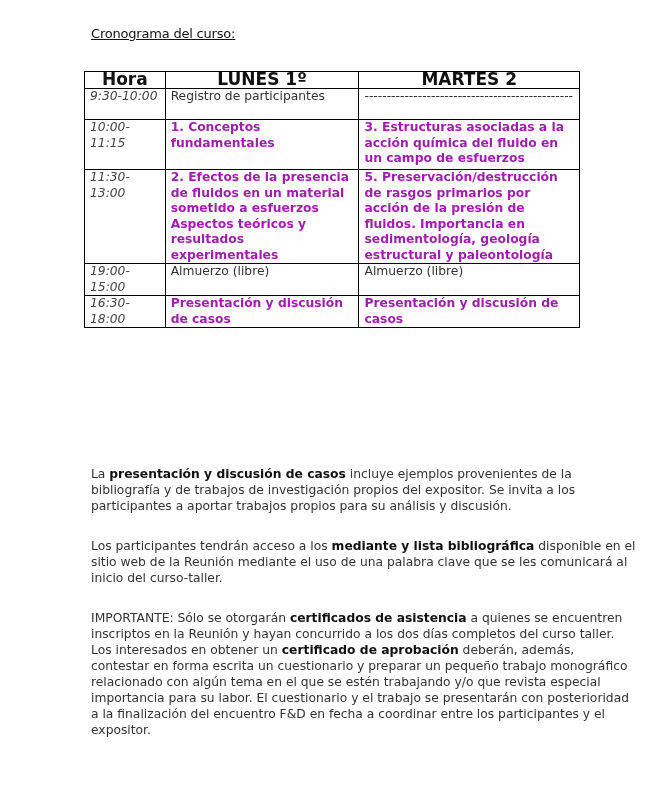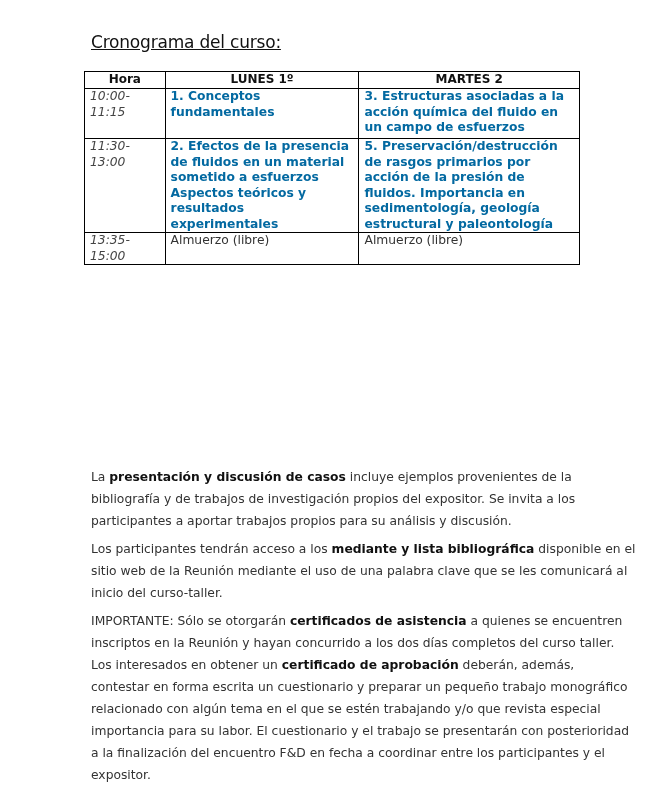--- a/index.html
+++ b/index.html
@@ -1,45 +1,45 @@
 <!DOCTYPE html>
 <html><head>
 <meta charset="utf-8">
 <style>
   html, body { margin: 0; padding: 0; background: #ffffff; }
   body {
     width: 671px; height: 785px; position: relative; overflow: hidden;
     font-family: "DejaVu Sans", sans-serif; color: #222;
   }
   .title {
-    position: absolute; left: 91px; top: 32px;
-    font-size: 17px; font-weight: normal; text-decoration: underline;
+    position: absolute; left: 91px; top: 26px;
+    font-size: 13px; font-weight: normal; text-decoration: underline;
     color: #111; letter-spacing: -0.2px;
   }
   table.sched {
     position: absolute; left: 84px; top: 71px;
     width: 496px; border-collapse: collapse;
     font-size: 12.3px; line-height: 15.5px;
   }
   table.sched th, table.sched td {
     border: 1.4px solid #000; vertical-align: top;
     padding: 0 5px; text-align: left;
   }
   table.sched th {
-    font-weight: bold; text-align: center; height: 16px; font-size: 12px; color:#111;
+    font-weight: bold; text-align: center; height: 16px; font-size: 17px; color:#111;
   }
   col.c1 { width: 80px; }
   col.c2 { width: 195px; }
   col.c3 { width: 221px; }
   td.time { font-style: italic; color: #444; padding-left: 3px; }
   td.plain { color: #333; }
-  td.bold { font-weight: bold; color: #0369a1; }
+  td.bold { font-weight: bold; color: #a21caf; }
   .para {
     position: absolute; left: 91px; width: 545px;
-    font-size: 12.3px; line-height: 22px; color: #333;
+    font-size: 12.3px; line-height: 16px; color: #333;
   }
   .para b { color: #111; }
   .p1 { top: 466px; }
   .p2 { top: 538px; }
   .p3 { top: 610px; }
 </style>
 </head>
 <body>
 
 <div class="title">Cronograma del curso:</div>
@@ -51,34 +51,44 @@
       <col class="c3">
     </colgroup>
   <thead>
     <tr>
       <th>Hora</th>
       <th>LUNES 1º</th>
       <th>MARTES 2</th>
     </tr>
   </thead>
   <tbody>
+    <tr style="height:31px">
+      <td class="time">9:30-10:00</td>
+      <td class="plain">Registro de participantes</td>
+      <td class="plain" style="word-break:break-all"><span>-----------------------------------------------</span></td>
+    </tr>
     <tr style="height:50px">
       <td class="time" style="width:70px">10:00-11:15</td>
       <td class="bold">1. Conceptos fundamentales</td>
       <td class="bold">3. Estructuras asociadas a la acción química del fluido en un campo de esfuerzos</td>
     </tr>
     <tr style="height:78px">
       <td class="time">11:30-13:00</td>
       <td class="bold">2. Efectos de la presencia de fluidos en un material sometido a esfuerzos Aspectos teóricos y resultados experimentales</td>
       <td class="bold">5. Preservación/destrucción de rasgos primarios por acción de la presión de fluidos. Importancia en sedimentología, geología estructural y paleontología</td>
     </tr>
     <tr style="height:31px">
-      <td class="time">13:35-15:00</td>
+      <td class="time">19:00-15:00</td>
       <td class="plain">Almuerzo (libre)</td>
       <td class="plain">Almuerzo (libre)</td>
+    </tr>
+    <tr style="height:32px">
+      <td class="time">16:30-18:00</td>
+      <td class="bold">Presentación y discusión de casos</td>
+      <td class="bold">Presentación y discusión de casos</td>
     </tr>
   </tbody>
 </table>
 
 <div class="para p1"><span>La </span><b>presentación y discusión de casos</b><span> incluye ejemplos provenientes de la bibliografía y de trabajos de investigación propios del expositor. Se invita a los participantes a aportar trabajos propios para su análisis y discusión.</span></div>
 
 <div class="para p2"><span>Los participantes tendrán acceso a los </span><b>mediante y lista bibliográfica</b><span> disponible en el sitio web de la Reunión mediante el uso de una palabra clave que se les comunicará al inicio del curso-taller.</span></div>
 
 <div class="para p3"><span>IMPORTANTE: Sólo se otorgarán </span><b>certificados de asistencia</b><span> a quienes se encuentren inscriptos en la Reunión y hayan concurrido a los dos días completos del curso taller. Los interesados en obtener un </span><b>certificado de aprobación</b><span> deberán, además, contestar en forma escrita un cuestionario y preparar un pequeño trabajo monográfico relacionado con algún tema en el que se estén trabajando y/o que revista especial importancia para su labor. El cuestionario y el trabajo se presentarán con posterioridad a la finalización del encuentro F&amp;D en fecha a coordinar entre los participantes y el expositor.</span></div>
 

